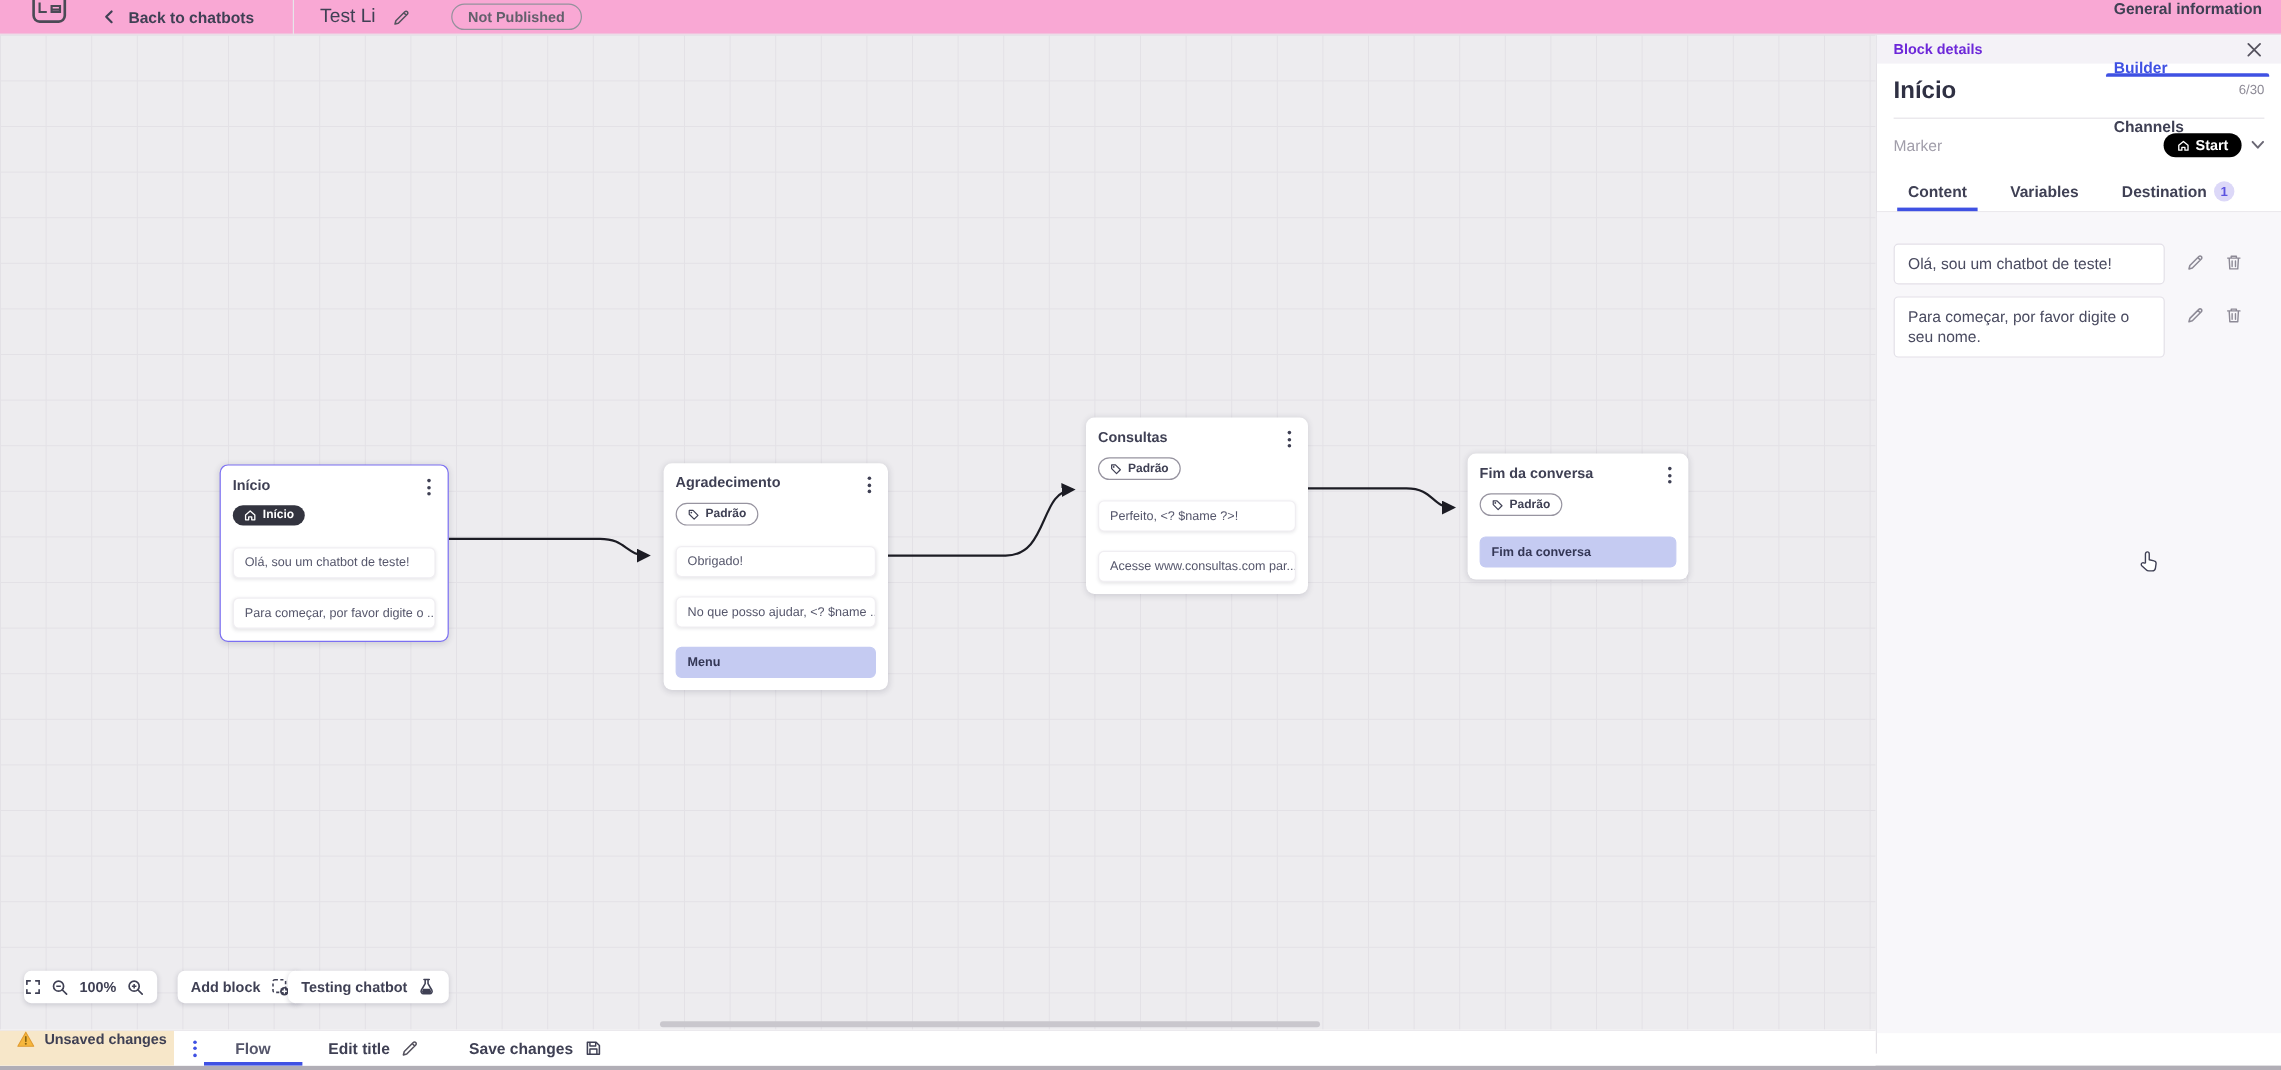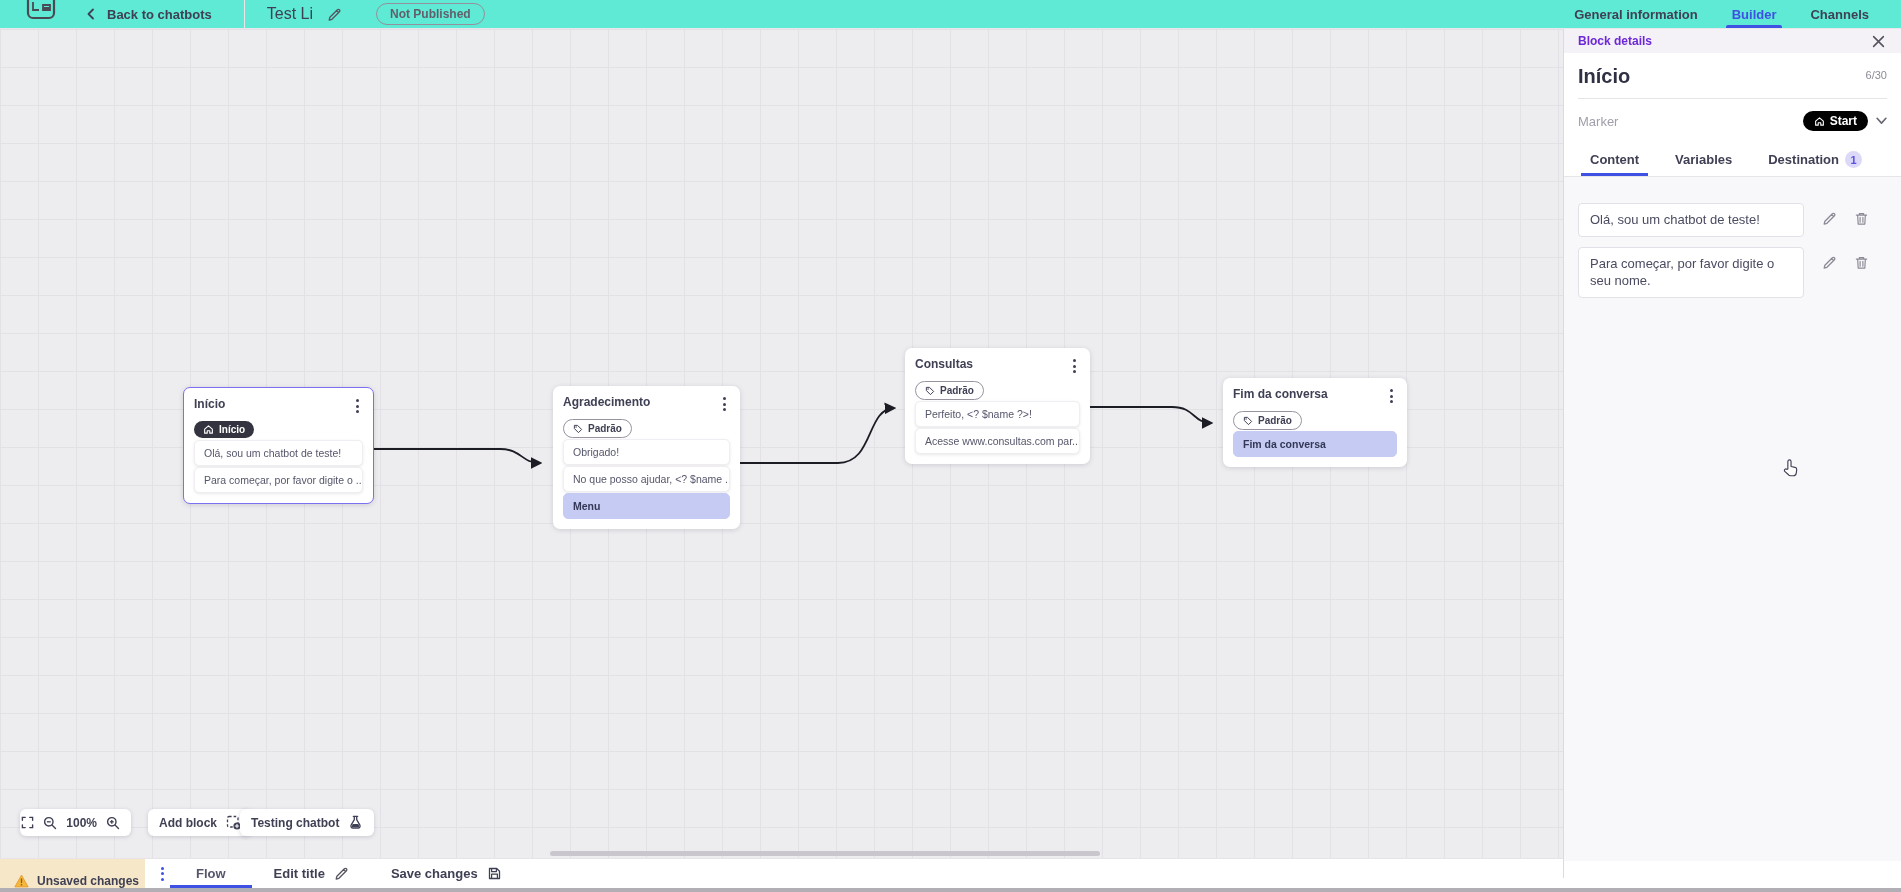--- a/index.html
+++ b/index.html
@@ -1,48 +1,48 @@
 <!DOCTYPE html>
 <html><head>
 <meta charset="utf-8">
 <style>
   * { margin:0; padding:0; box-sizing:border-box; }
   html,body { width:1901px; height:892px; font-family:"Liberation Sans", sans-serif; background:#fff; overflow:hidden; position:relative; }
 
   
-  .topbar { position:absolute; top:0; left:0; width:1901px; height:29px; background:#5eead4; border-bottom:1px solid #e9e7ec; display:flex; align-items:center; z-index:40; }
+  .topbar { position:absolute; top:0; left:0; width:1901px; height:29px; background:#f9a8d4; border-bottom:1px solid #e9e7ec; display:flex; align-items:center; z-index:40; }
   .logo { margin-left:25px; margin-top:-6px; flex:0 0 auto; }
   .back-group { display:flex; align-items:center; margin-left:28px; cursor:pointer; }
   .back-label { font-size:13px; font-weight:700; color:#3f4054; margin-left:10px; }
   .tb-divider { width:1px; height:29px; background:#e7e5ea; margin-left:32px; }
   .bot-title { font-size:16px; font-weight:400; color:#3f4054; margin-left:22px; }
   .tb-pencil { margin-left:14px; cursor:pointer; display:flex; }
   .status-pill { margin-left:34px; border:1px solid #94919c; border-radius:12px; padding:3px 13px; font-size:12px; color:#625f6b;font-weight:bold; }
-  .tb-tabs { margin-left:auto; padding-right:32px; display:flex; gap:34px; height:100%; }
+  .tb-tabs { margin-left:auto; padding-right:16px; display:flex; gap:34px; height:100%;flex-direction:column; }
   .tb-tab { display:flex; align-items:center; font-size:13px; font-weight:700; color:#3f4054; position:relative; cursor:pointer; }
   .tb-tab.active { color:#3f51e3; }
   .tb-tab.active::after { content:""; position:absolute; left:-6px; right:-6px; bottom:0; height:3px; background:#3f51e3; border-radius:2px 2px 0 0; }
 
   
   .canvas { position:absolute; top:29px; left:0; width:1563px; height:829px;
     background-color:#edecef;
     background-image:linear-gradient(#e3e1e6 1px, transparent 1px), linear-gradient(90deg,#e3e1e6 1px, transparent 1px);
     background-size:38px 38px; }
   .wires { position:absolute; inset:0; pointer-events:none; }
 
   .node { position:absolute; background:#fff; border-radius:7px; box-shadow:0 1px 5px rgba(45,45,70,.16); padding:9px 10px 10px; }
   .node.selected { border:1.5px solid #7b6ff2; }
   .node-head { display:flex; justify-content:space-between; align-items:flex-start; }
   .node-title { font-size:12px; font-weight:700; color:#3f4054; }
   .kebab { display:flex; flex-direction:column; gap:2.5px; padding:2px 4px; cursor:pointer; }
   .kebab i { width:3px; height:3px; border-radius:50%; background:#3f4054; }
   .node-badge { display:inline-flex; align-items:center; gap:5px; margin-top:6px; border-radius:11px; font-size:10px; font-weight:700; padding:3px 9px; }
   .node-badge.dark { background:#33343f; color:#fff; }
   .node-badge.outline { border:1px solid #9794a0; color:#3f4054; background:#fff; }
-  .node-item { margin-top:1px; background:#fff; border:1px solid #f0eef2; box-shadow:0 1px 3px rgba(40,40,60,.10); border-radius:5px; padding:6px 9px; font-size:10.5px; color:#55566b; white-space:nowrap; overflow:hidden; cursor:pointer; }
+  .node-item { margin-top:16px; background:#fff; border:1px solid #f0eef2; box-shadow:0 1px 3px rgba(40,40,60,.10); border-radius:5px; padding:6px 9px; font-size:10.5px; color:#55566b; white-space:nowrap; overflow:hidden; cursor:pointer; }
   .node-item.highlight { background:#c5cbf2; border-color:#c5cbf2; box-shadow:none; color:#343756; font-weight:700; }
 
   
   .ctl-card { position:absolute; top:780px; height:27px; background:#fff; border-radius:6px; box-shadow:0 1px 4px rgba(45,45,70,.18); display:flex; align-items:center; gap:9px; padding:0 11px; font-size:12px; font-weight:700; color:#3f4054; }
   .ctl-card .icon-btn { display:flex; cursor:pointer; }
   .hscroll { position:absolute; top:822px; left:550px; width:550px; height:5px; border-radius:3px; background:#c9c7cd; cursor:pointer; }
 
   
   .rightpanel { position:absolute; top:29px; left:1563px; width:338px; height:849px; background:#fff; border-left:1px solid #dcdae0; }
   .panel-header { height:24px; background:#f4f2f7; display:flex; align-items:center; justify-content:space-between; padding:0 16px 0 14px; }
@@ -64,21 +64,21 @@
   .panel-content { position:relative; background:#f8f7fa; height:calc(100% - 24px - 63px - 43px - 35px); padding:26px 14px 0; }
   .msg-row { display:flex; margin-bottom:10px; }
   .msg-card { width:226px; background:#fff; border:1px solid #e3e0e8; border-radius:4px; padding:8px 11px; font-size:13px; color:#4a4b60; line-height:1.25; cursor:pointer; }
   .msg-actions { flex:1; display:flex; justify-content:space-evenly; align-items:flex-start; padding-top:8px; }
   .msg-actions .icon-btn { display:flex; cursor:pointer; }
   .add-content-btn { margin-top:16px; width:100%; height:42px; border:1px dashed #b7b4bf; border-radius:4px; background:transparent; display:flex; align-items:center; justify-content:center; font-size:13px; font-weight:700; color:#3f4054; cursor:pointer; font-family:"Liberation Sans", sans-serif; }
   .hand-cursor { position:absolute; top:281px; left:218px; }
 
   
   .bottombar { position:absolute; top:858px; left:0; width:1563px; height:30px; background:#fff; border-top:1px solid #e6e4e9; display:flex; align-items:center; z-index:30; }
-  .unsaved { width:145px; height:100%; background:#f7e7c9; display:flex; align-items:flex-end; gap:8px; padding-left:14px; }
+  .unsaved { width:145px; height:100%; background:#f7e7c9; display:flex; align-items:flex-start; gap:8px; padding-left:14px; }
   .unsaved span { font-size:12px; font-weight:700; color:#3f4054; }
   .bb-kebab { margin-left:10px; display:flex; flex-direction:column; gap:2.5px; padding:4px 6px; cursor:pointer; }
   .bb-kebab i { width:3px; height:3px; border-radius:50%; background:#3f51e3; }
   .bb-flow { height:100%; display:flex; align-items:center; justify-content:center; position:relative; padding:0 26px; font-size:13px; font-weight:700; color:#55566b; cursor:pointer; }
   .bb-flow::after { content:""; position:absolute; left:0; bottom:0; width:100%; height:3px; background:#3f51e3; }
   .bb-item { display:flex; align-items:center; gap:9px; font-size:13px; font-weight:700; color:#3f4054; cursor:pointer; }
   .bb-edit { margin-left:22px; }
   .bb-save { margin-left:42px; }
   .bottom-strip { position:absolute; top:888px; left:0; width:1901px; height:4px; background:#b1aeb6; }
 </style>

